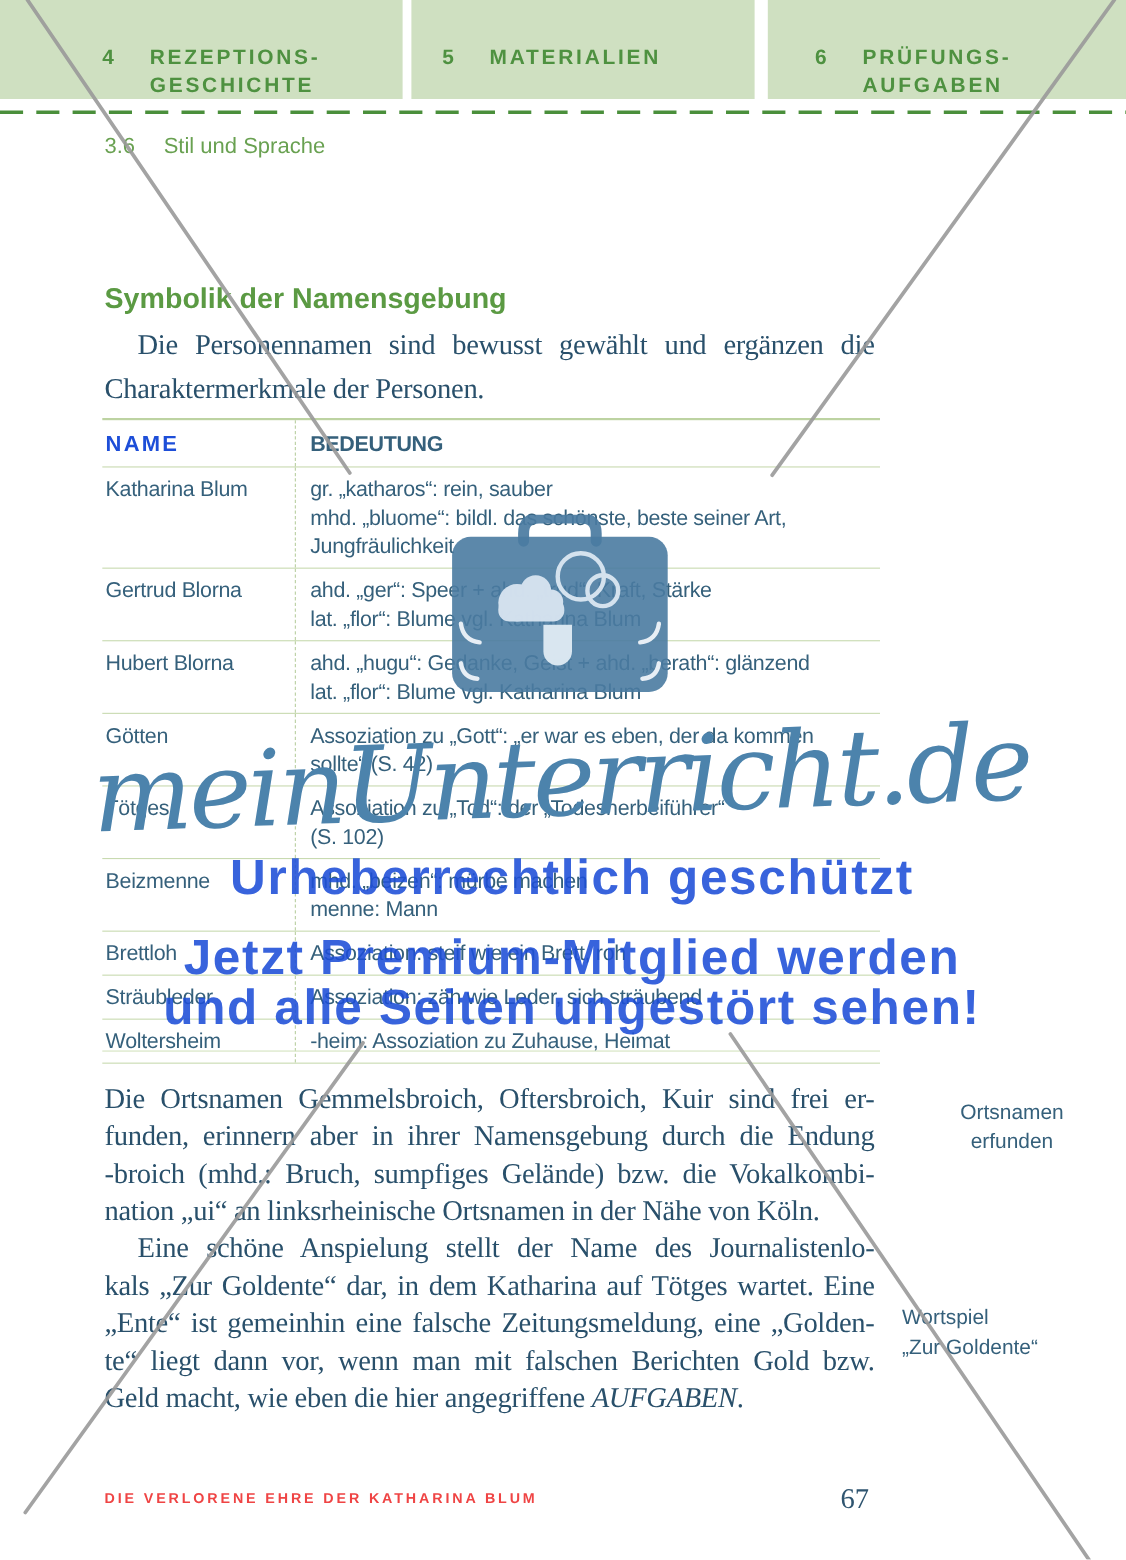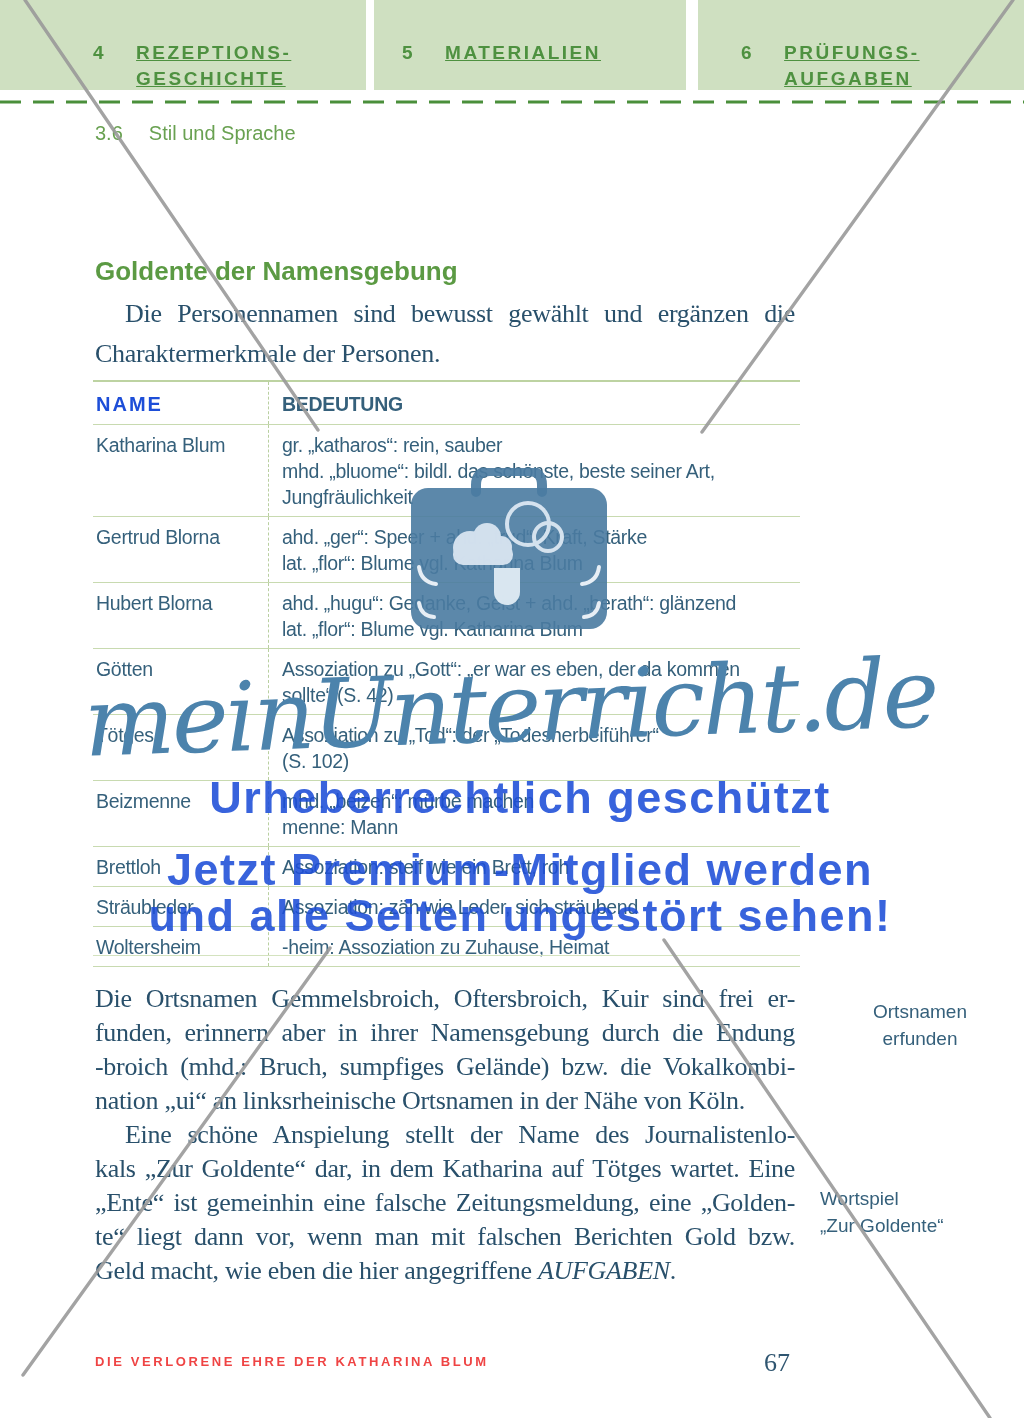--- a/index.html
+++ b/index.html
@@ -6,21 +6,21 @@
   .page{position:relative;width:1024px;height:1418px;background:#ffffff;overflow:hidden;
         font-family:"Liberation Sans",sans-serif;}
   
   .tabs{position:absolute;left:0;top:0;width:1024px;height:90px;z-index:1;}
   .tab{position:absolute;top:0;height:90px;background:#cfe0c1;box-sizing:border-box;}
   .tab-inner{display:flex;gap:30px;padding-top:40px;
              color:#4e9140;font-weight:bold;font-size:19px;letter-spacing:2.5px;line-height:26px;}
   .tab1{left:0;width:366px;}   .tab1 .tab-inner{padding-left:93px;}
   .tab2{left:374px;width:312px;} .tab2 .tab-inner{padding-left:28px;}
   .tab3{left:698px;width:326px;} .tab3 .tab-inner{padding-left:43px;}
-  .tab-lines{white-space:pre-line;text-decoration:underline;}
+  .tab-lines{white-space:pre-line;}
   
   .dashrule{position:absolute;left:0;top:99px;width:1024px;height:6px;z-index:1;}
   
   .crumb{position:absolute;left:95px;top:122px;color:#69a151;font-size:20px;z-index:1;display:flex;gap:26px;}
   
   .heading{position:absolute;left:95px;top:256px;color:#5b9a43;font-size:26px;font-weight:bold;z-index:1;}
   .intro{position:absolute;left:95px;top:294px;width:700px;z-index:1;
          font-family:"Liberation Serif",serif;font-size:26px;line-height:40px;
          color:#29506b;letter-spacing:-0.3px;}
   .intro .jline:first-child{text-indent:28px;}
@@ -91,21 +91,21 @@
 
   <svg class="dashrule" width="1024" height="6">
     <line x1="0" y1="3" x2="1024" y2="3" stroke="#4a8f3b" stroke-width="3.2" stroke-dasharray="21 12"></line>
   </svg>
 
   <div class="crumb">
     <span>3.6</span>
     <span>Stil und Sprache</span>
   </div>
 
-  <div class="heading">Goldente der Namensgebung</div>
+  <div class="heading">Symbolik der Namensgebung</div>
   <div class="intro indent-first">
       <div class="jline">Die Personennamen sind bewusst gewählt und ergänzen die</div>
       <div class="jline last">Charaktermerkmale der Personen.</div>
     </div>
 
   <div class="ntable">
     <div class="trow thead-row">
       <div class="cell-name th">NAME</div>
       <div class="cell-meaning th">BEDEUTUNG</div>
     </div>

